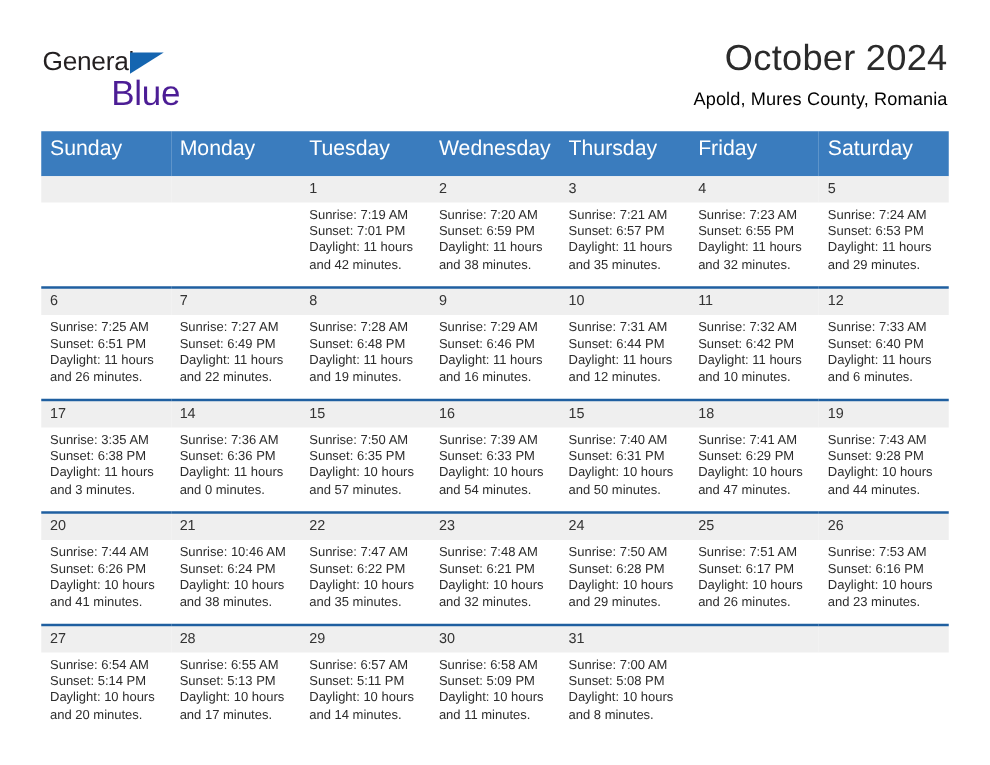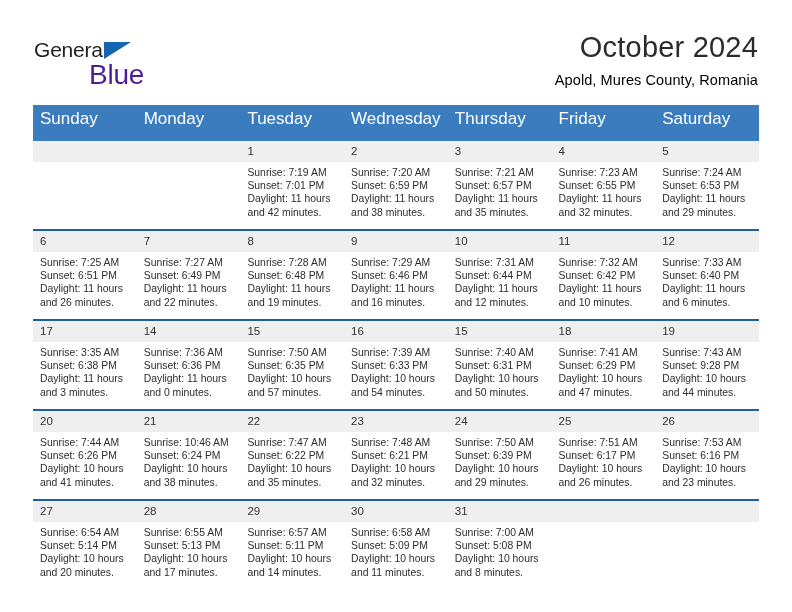--- a/index.html
+++ b/index.html
@@ -390,21 +390,21 @@
               <div>Sunrise: 7:48 AM</div>
               <div>Sunset: 6:21 PM</div>
               <div>Daylight: 10 hours</div>
               <div>and 32 minutes.</div>
             </div>
           </td>
           <td>
             <div class="daynum">24</div>
             <div class="details">
               <div>Sunrise: 7:50 AM</div>
-              <div>Sunset: 6:39 PM</div>
+              <div>Sunset: 6:28 PM</div>
               <div>Daylight: 10 hours</div>
               <div>and 29 minutes.</div>
             </div>
           </td>
           <td>
             <div class="daynum">25</div>
             <div class="details">
               <div>Sunrise: 7:51 AM</div>
               <div>Sunset: 6:17 PM</div>
               <div>Daylight: 10 hours</div>

